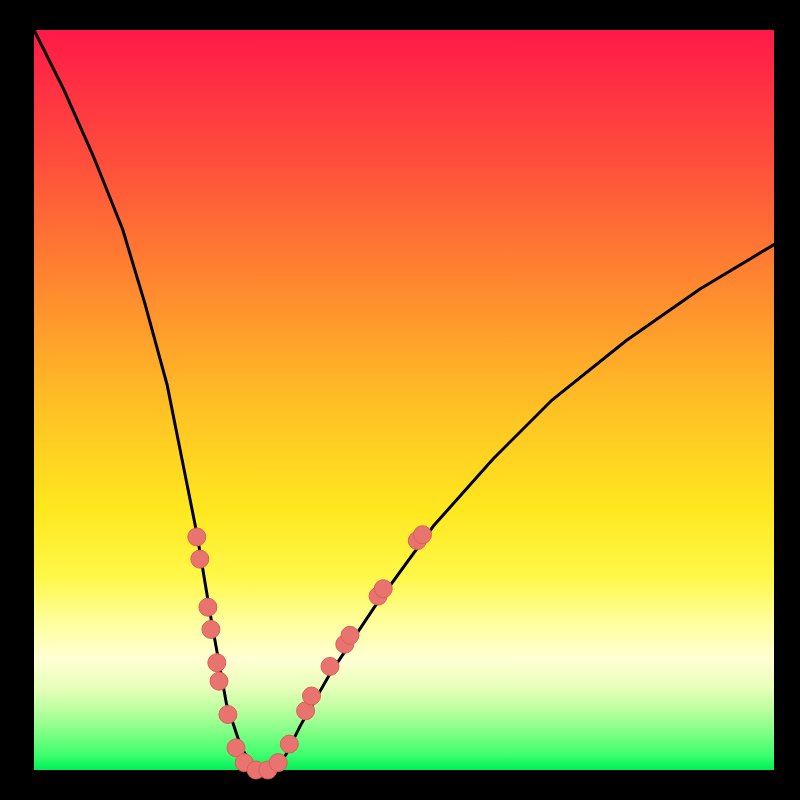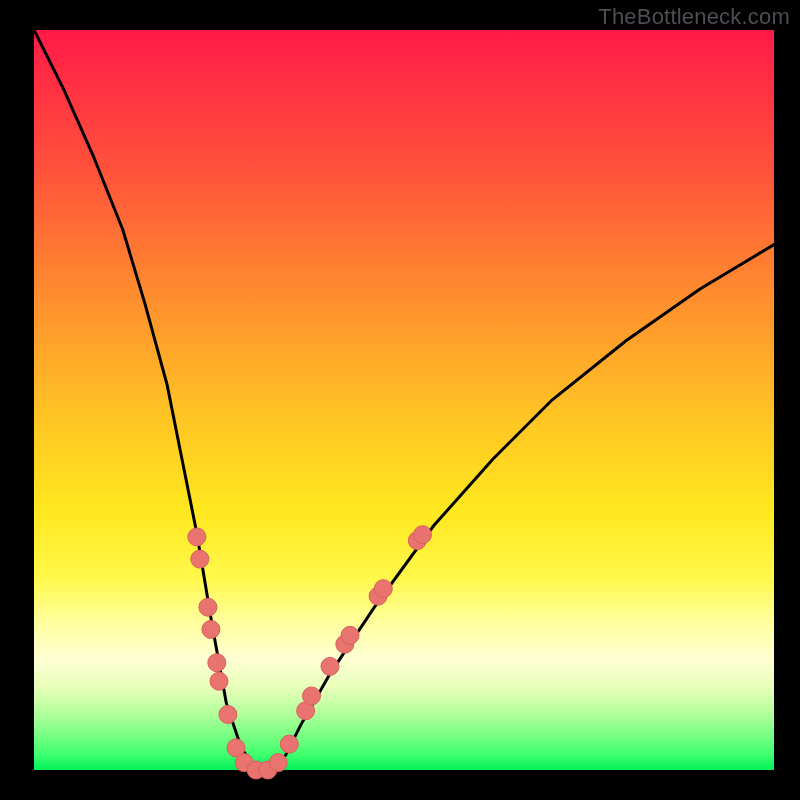--- a/index.html
+++ b/index.html
@@ -81,14 +81,13 @@
         <circle cx="330.0" cy="666.4" r="9" fill="#e9746f" stroke="#d95f59" stroke-width="1"></circle>
         <circle cx="344.8" cy="644.2" r="9" fill="#e9746f" stroke="#d95f59" stroke-width="1"></circle>
         <circle cx="350.0" cy="635.3" r="9" fill="#e9746f" stroke="#d95f59" stroke-width="1"></circle>
         <circle cx="378.1" cy="596.1" r="9" fill="#e9746f" stroke="#d95f59" stroke-width="1"></circle>
         <circle cx="383.3" cy="588.7" r="9" fill="#e9746f" stroke="#d95f59" stroke-width="1"></circle>
         <circle cx="417.3" cy="540.6" r="9" fill="#e9746f" stroke="#d95f59" stroke-width="1"></circle>
         <circle cx="422.5" cy="534.7" r="9" fill="#e9746f" stroke="#d95f59" stroke-width="1"></circle>
       </g>
   </svg>
 
-  <div class="watermark">TheBottleneck.com</div>
 </div>
 
 </body></html>

